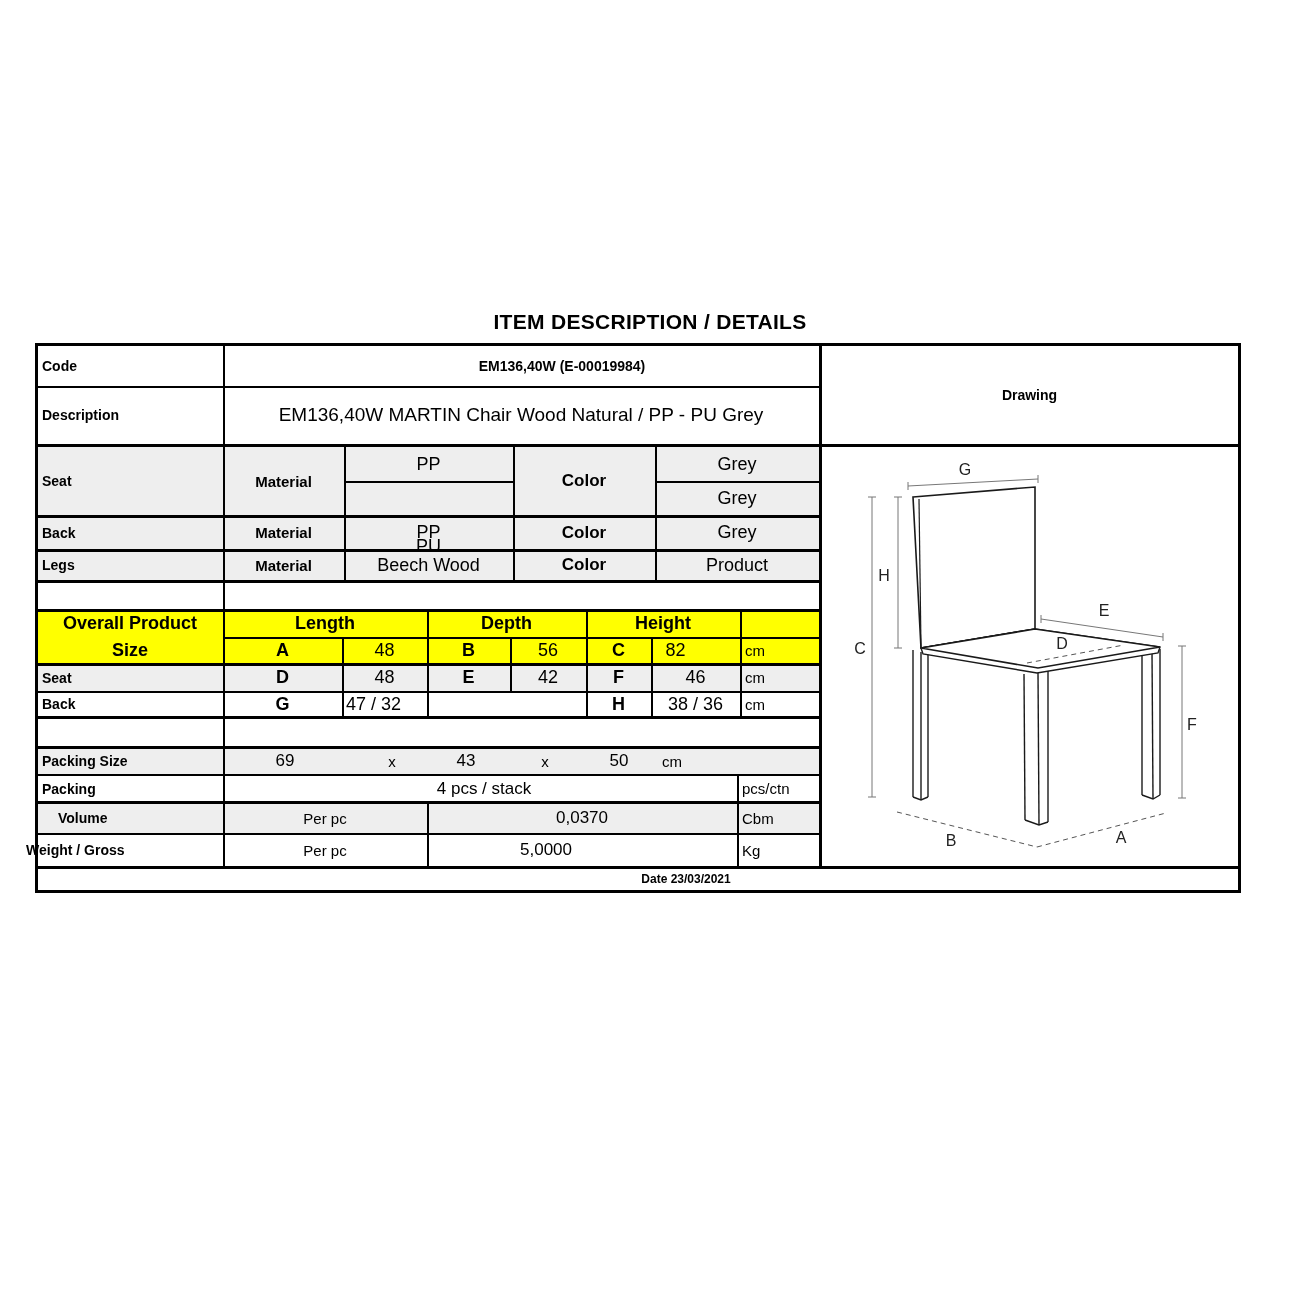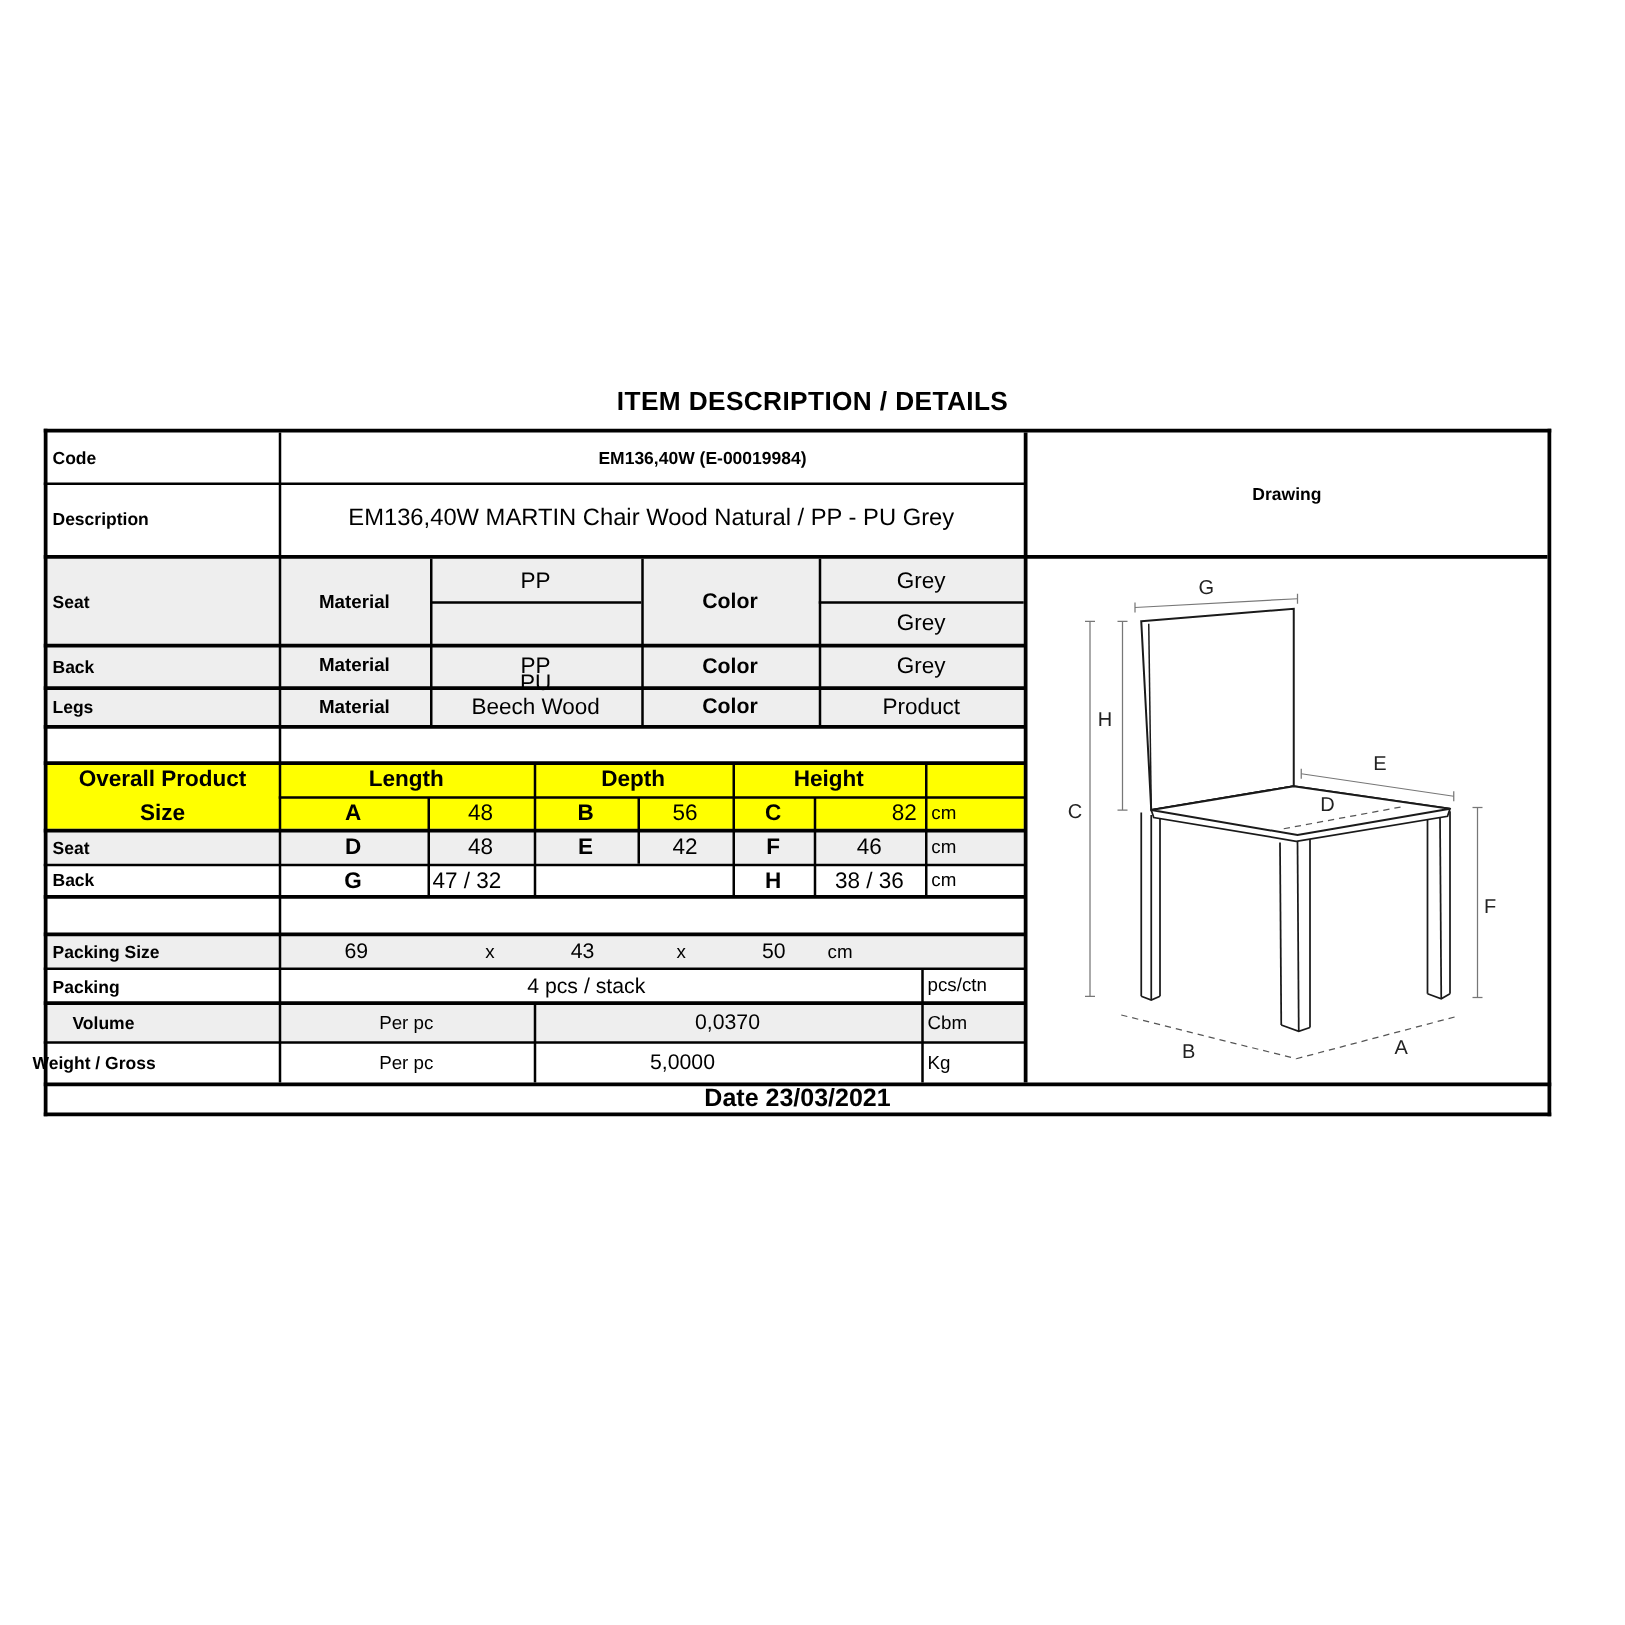--- a/index.html
+++ b/index.html
@@ -8,21 +8,21 @@
   .bg{position:absolute;}
   .bg-grey{background:#eeeeee;}
   .bg-yellow{background:#ffff00;}
   .hl,.vl{position:absolute;background:#000;}
   .cell{position:absolute;display:flex;align-items:center;justify-content:center;white-space:nowrap;}
   .cell.left{justify-content:flex-start;}
   .b21{font-weight:bold;font-size:21px;letter-spacing:.3px;}
   .b19{font-weight:bold;font-size:14px;}
   .b18{font-weight:bold;font-size:18px;}
   .b17{font-weight:bold;font-size:17px;}
-  .b16{font-weight:bold;font-size:20px;}
+  .b16{font-weight:bold;font-size:12px;margin-left:48px;}
   .b15{font-weight:bold;font-size:15px;}
   .r19{font-size:19px;}
   .r18{font-size:18px;}
   .r17{font-size:17px;}
   .r15{font-size:15px;}
   svg{position:absolute;}
   svg text{font-family:"Liberation Sans","DejaVu Sans",sans-serif;font-size:16px;fill:#222;}
 </style>
 </head>
 <body>
@@ -106,21 +106,21 @@
   <div class="cell b18" style="left:37px;top:637px;width:186px;height:26px;">Size</div>
   <div class="cell b18" style="left:223px;top:610px;width:204px;height:27px;">Length</div>
   <div class="cell b18" style="left:427px;top:610px;width:159px;height:27px;">Depth</div>
   <div class="cell b18" style="left:586px;top:610px;width:154px;height:27px;">Height</div>
 
   <div class="cell b18" style="left:223px;top:638px;width:119px;height:25px;">A</div>
   <div class="cell r18" style="left:342px;top:638px;width:85px;height:25px;">48</div>
   <div class="cell b18" style="left:427px;top:638px;width:83px;height:25px;">B</div>
   <div class="cell r18" style="left:510px;top:638px;width:76px;height:25px;">56</div>
   <div class="cell b18" style="left:586px;top:638px;width:65px;height:25px;">C</div>
-  <div class="cell r18" style="left:679px;top:638px;width:89px;height:25px;">82</div>
+  <div class="cell r18" style="left:631px;top:638px;width:89px;height:25px;">82</div>
   <div class="cell r15 left" style="left:745px;top:638px;width:74px;height:25px;">cm</div>
 
   <div class="cell b19 left" style="left:42px;top:664px;width:178px;height:27px;">Seat</div>
   <div class="cell b18" style="left:223px;top:664px;width:119px;height:27px;">D</div>
   <div class="cell r18" style="left:342px;top:664px;width:85px;height:27px;">48</div>
   <div class="cell b18" style="left:427px;top:664px;width:83px;height:27px;">E</div>
   <div class="cell r18" style="left:510px;top:664px;width:76px;height:27px;">42</div>
   <div class="cell b18" style="left:586px;top:664px;width:65px;height:27px;">F</div>
   <div class="cell r18" style="left:651px;top:664px;width:89px;height:27px;">46</div>
   <div class="cell r15 left" style="left:745px;top:664px;width:74px;height:27px;">cm</div>
@@ -134,21 +134,21 @@
 
   <div class="cell b19 left" style="left:42px;top:748px;width:178px;height:26px;">Packing Size</div>
   <div class="cell r17" style="left:255px;top:748px;width:60px;height:26px;">69</div>
   <div class="cell r15" style="left:377px;top:748px;width:30px;height:26px;">x</div>
   <div class="cell r17" style="left:436px;top:748px;width:60px;height:26px;">43</div>
   <div class="cell r15" style="left:530px;top:748px;width:30px;height:26px;">x</div>
   <div class="cell r17" style="left:589px;top:748px;width:60px;height:26px;">50</div>
   <div class="cell r15" style="left:652px;top:748px;width:40px;height:26px;">cm</div>
 
   <div class="cell b19 left" style="left:42px;top:776px;width:178px;height:25px;">Packing</div>
-  <div class="cell r17" style="left:212px;top:776px;width:514px;height:25px;">4 pcs / stack</div>
+  <div class="cell r17" style="left:227px;top:776px;width:514px;height:25px;">4 pcs / stack</div>
   <div class="cell r15 left" style="left:742px;top:776px;width:77px;height:25px;">pcs/ctn</div>
 
   <div class="cell b19 left" style="left:58px;top:803px;width:178px;height:30px;">Volume</div>
   <div class="cell r15" style="left:223px;top:803px;width:204px;height:30px;">Per pc</div>
   <div class="cell r17" style="left:427px;top:803px;width:310px;height:30px;">0,0370</div>
   <div class="cell r15 left" style="left:742px;top:803px;width:77px;height:30px;">Cbm</div>
 
   <div class="cell b19 left" style="left:26px;top:835px;width:178px;height:30px;">Weight / Gross</div>
   <div class="cell r15" style="left:223px;top:835px;width:204px;height:30px;">Per pc</div>
   <div class="cell r17" style="left:413px;top:835px;width:266px;height:30px;">5,0000</div>

